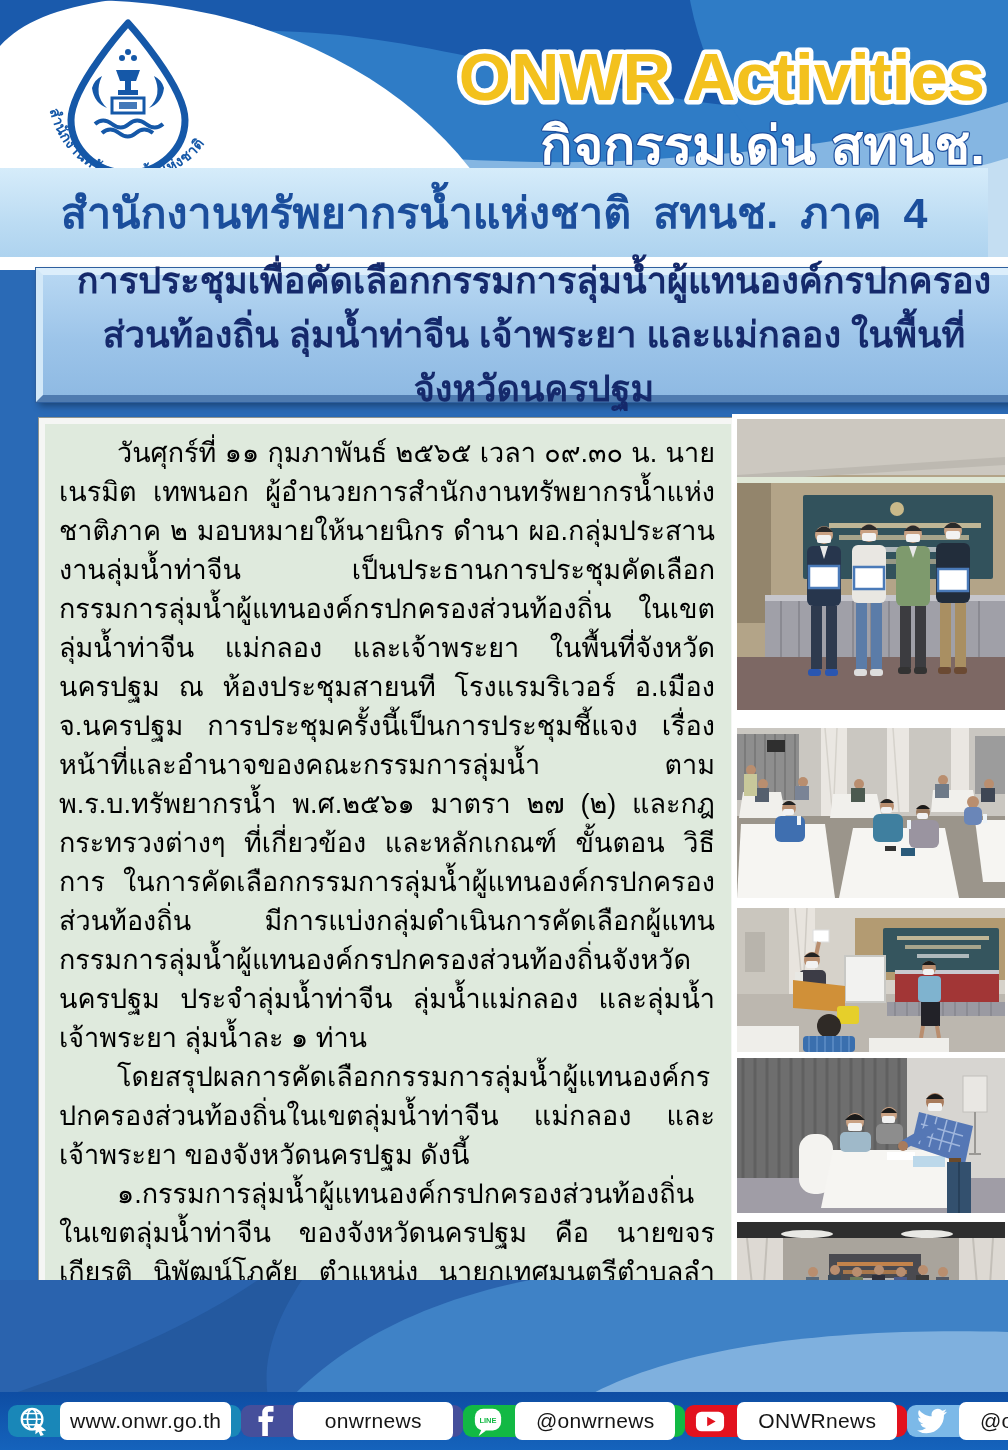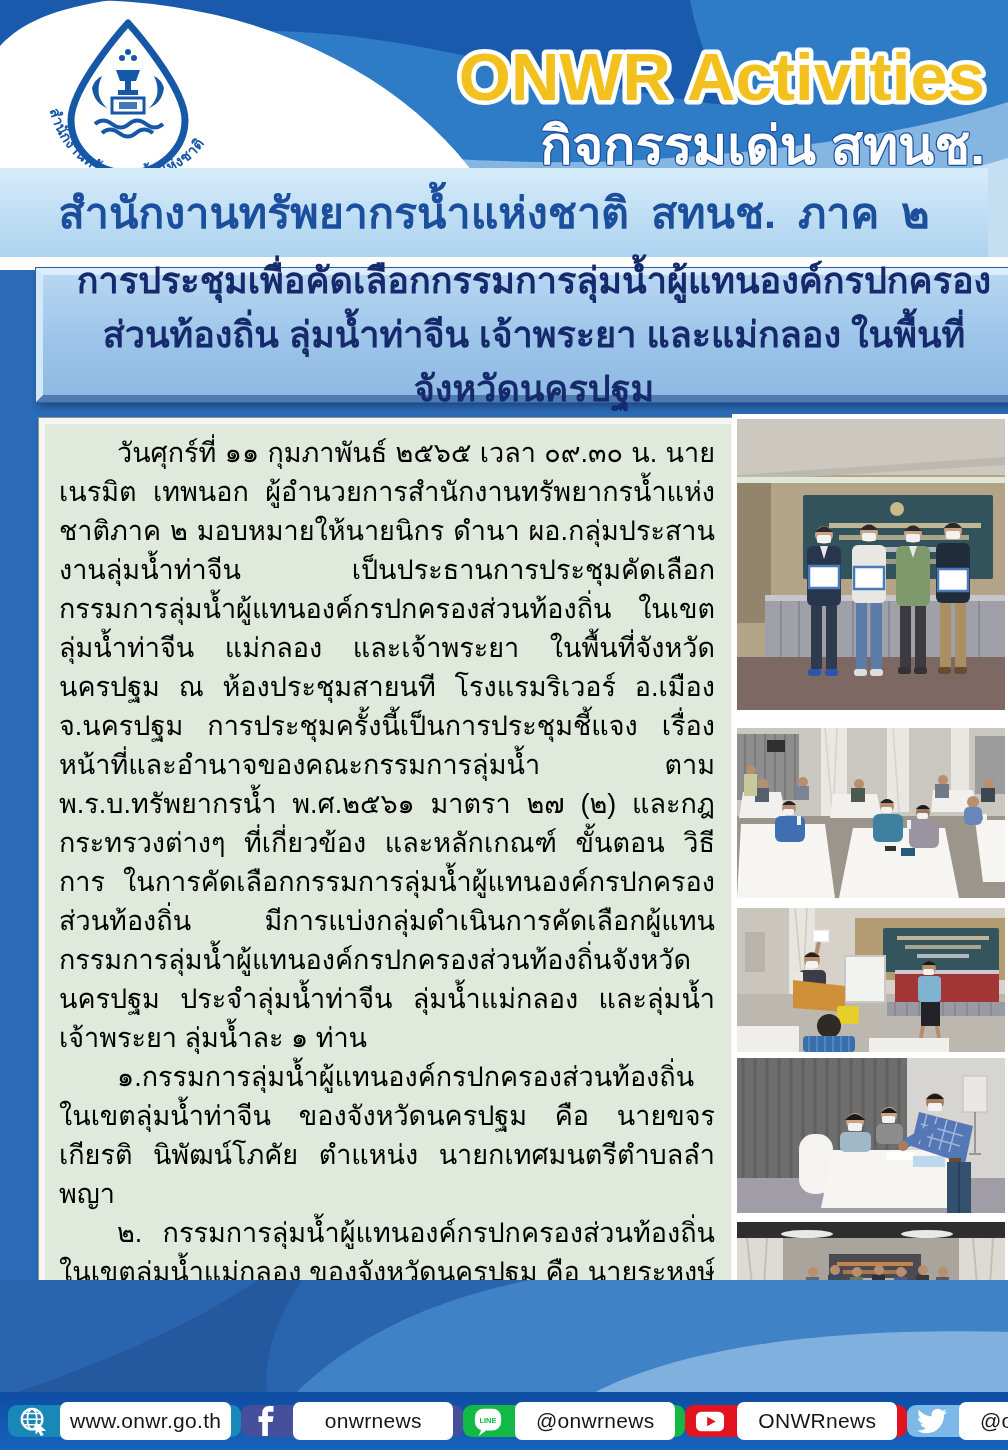--- a/index.html
+++ b/index.html
@@ -83,30 +83,31 @@
     </text>
   </svg>
 
   <svg class="abs headline-svg" viewBox="0 0 688 156">
     <text x="668" y="89" text-anchor="end" font-size="67" font-weight="bold" fill="#12407e">ONWR Activities</text>
     <text x="665" y="86" text-anchor="end" font-size="67" font-weight="bold" fill="#f3c11d" stroke="#ffffff" stroke-width="9" stroke-linejoin="round" paint-order="stroke">ONWR Activities</text>
     <text x="665" y="150" text-anchor="end" font-size="53" font-weight="bold" fill="#ffffff" stroke="#1d4f9e" stroke-width="2.5" stroke-linejoin="round" paint-order="stroke">กิจกรรมเด่น สทนช.</text>
   </svg>
 
   <div class="abs org-band">
-    <span>สำนักงานทรัพยากรน้ำแห่งชาติ  สทนช. ภาค ๒</span>
+    <span>สำนักงานทรัพยากรน้ำแห่งชาติ  สทนช. ภาค 4</span>
   </div>
   <div class="abs white-strip"></div>
 
   <div class="abs title-box">
     <span>การประชุมเพื่อคัดเลือกกรรมการลุ่มน้ำผู้แทนองค์กรปกครองส่วนท้องถิ่น ลุ่มน้ำท่าจีน เจ้าพระยา และแม่กลอง ในพื้นที่จังหวัดนครปฐม</span>
   </div>
 
   <div class="abs content-box">
     <p>วันศุกร์ที่ ๑๑ กุมภาพันธ์ ๒๕๖๕ เวลา ๐๙.๓๐ น. นายเนรมิต เทพนอก ผู้อำนวยการสำนักงานทรัพยากรน้ำแห่งชาติภาค ๒ มอบหมายให้นายนิกร ดำนา ผอ.กลุ่มประสานงานลุ่มน้ำท่าจีน เป็นประธานการประชุมคัดเลือกกรรมการลุ่มน้ำผู้แทนองค์กรปกครองส่วนท้องถิ่น ในเขตลุ่มน้ำท่าจีน แม่กลอง และเจ้าพระยา ในพื้นที่จังหวัดนครปฐม ณ ห้องประชุมสายนที โรงแรมริเวอร์ อ.เมือง จ.นครปฐม การประชุมครั้งนี้เป็นการประชุมชี้แจง เรื่องหน้าที่และอำนาจของคณะกรรมการลุ่มน้ำ ตาม พ.ร.บ.ทรัพยากรน้ำ พ.ศ.๒๕๖๑ มาตรา ๒๗ (๒) และกฎกระทรวงต่างๆ ที่เกี่ยวข้อง และหลักเกณฑ์ ขั้นตอน วิธีการ ในการคัดเลือกกรรมการลุ่มน้ำผู้แทนองค์กรปกครองส่วนท้องถิ่น มีการแบ่งกลุ่มดำเนินการคัดเลือกผู้แทนกรรมการลุ่มน้ำผู้แทนองค์กรปกครองส่วนท้องถิ่นจังหวัดนครปฐม ประจำลุ่มน้ำท่าจีน ลุ่มน้ำแม่กลอง และลุ่มน้ำเจ้าพระยา ลุ่มน้ำละ ๑ ท่าน</p>
+    <p>โดยสรุปผลการคัดเลือกกรรมการลุ่มน้ำผู้แทนองค์กรปกครองส่วนท้องถิ่นในเขตลุ่มน้ำท่าจีน แม่กลอง และเจ้าพระยา ของจังหวัดนครปฐม ดังนี้</p>
     <p>๑.กรรมการลุ่มน้ำผู้แทนองค์กรปกครองส่วนท้องถิ่นในเขตลุ่มน้ำท่าจีน ของจังหวัดนครปฐม คือ นายขจรเกียรติ นิพัฒน์โภคัย ตำแหน่ง นายกเทศมนตรีตำบลลำพญา</p>
     <p>๒. กรรมการลุ่มน้ำผู้แทนองค์กรปกครองส่วนท้องถิ่นในเขตลุ่มน้ำแม่กลอง ของจังหวัดนครปฐม คือ นายระหงษ์ แพรอัตถ์ ตำแหน่ง นายกองค์การบริหารส่วนตำบลสวนป่าน</p>
 
   </div>
 
   <div class="abs photo-strip">
 
     <div class="photo" style="top:5px;height:291px;">
       <svg viewBox="0 0 268 291" preserveAspectRatio="none">
         <rect width="268" height="291" fill="#b3a488"></rect>

